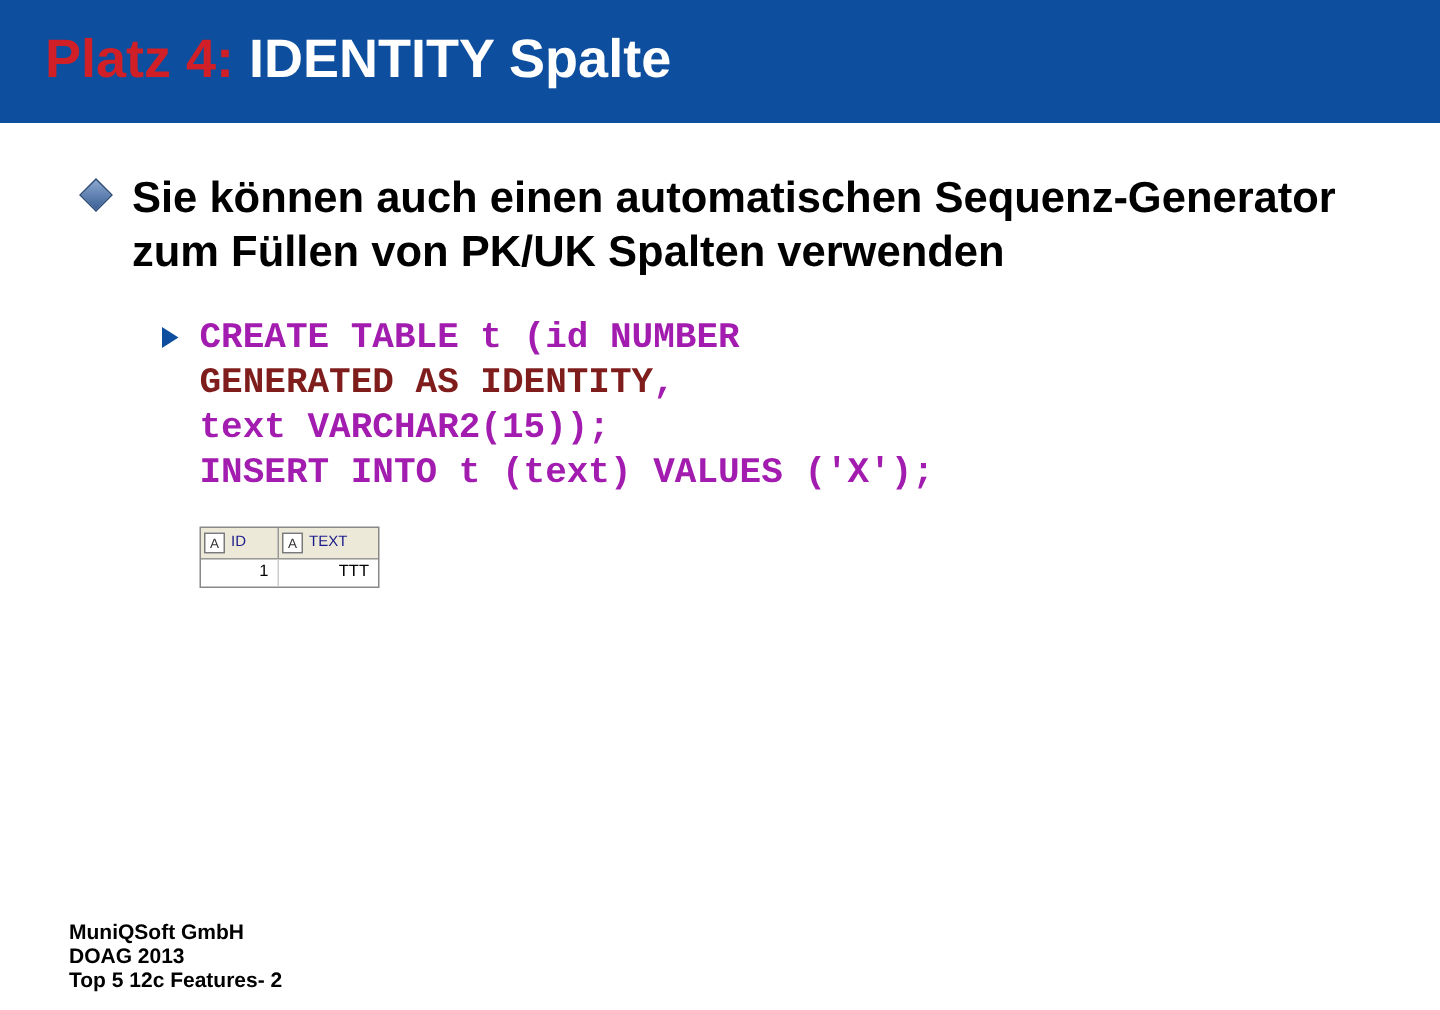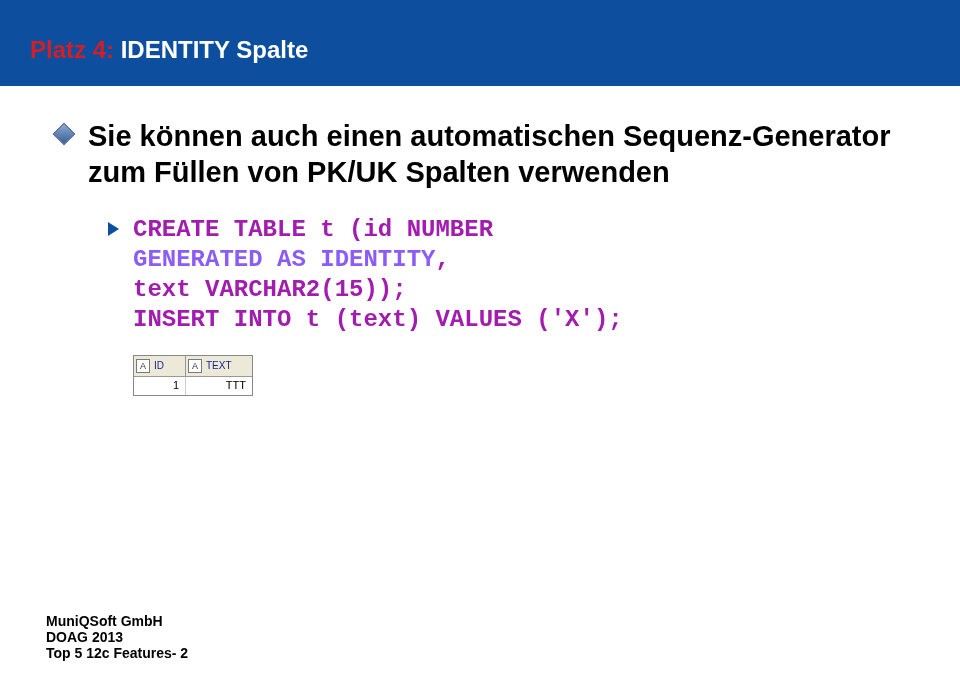--- a/index.html
+++ b/index.html
@@ -10,23 +10,22 @@
     background: #ffffff;
     position: relative;
     overflow: hidden;
   }
   .header {
     background: #0d4f9e;
     padding: 18px 30px 22px 30px;
   }
   .header-title {
     color: #d01f27;
-    font-size: 24px;
+    font-size: 36px;
     font-weight: bold;
-    margin-top: 18px;
   }
   .header-title .white-part {
     color: #ffffff;
   }
   .content {
     padding: 32px 40px 0 56px;
   }
   .bullet-row {
     display: flex;
     align-items: flex-start;
@@ -67,21 +66,21 @@
     margin-right: 14px;
     flex-shrink: 0;
   }
   .code-text {
     font-family: "Courier New", Courier, monospace;
     font-size: 24px;
     font-weight: bold;
     line-height: 1.25;
     white-space: pre;
   }
-  .code-red { color: #8b5cf6; }
+  .code-red { color: #7f1d1d; }
   .code-black { color: #a21caf; }
   .table-img {
     margin-left: 77px;
     margin-top: 18px;
     margin-bottom: 34px;
     border: 1px solid #888;
     display: inline-block;
     background: #fff;
   }
   .table-header {

